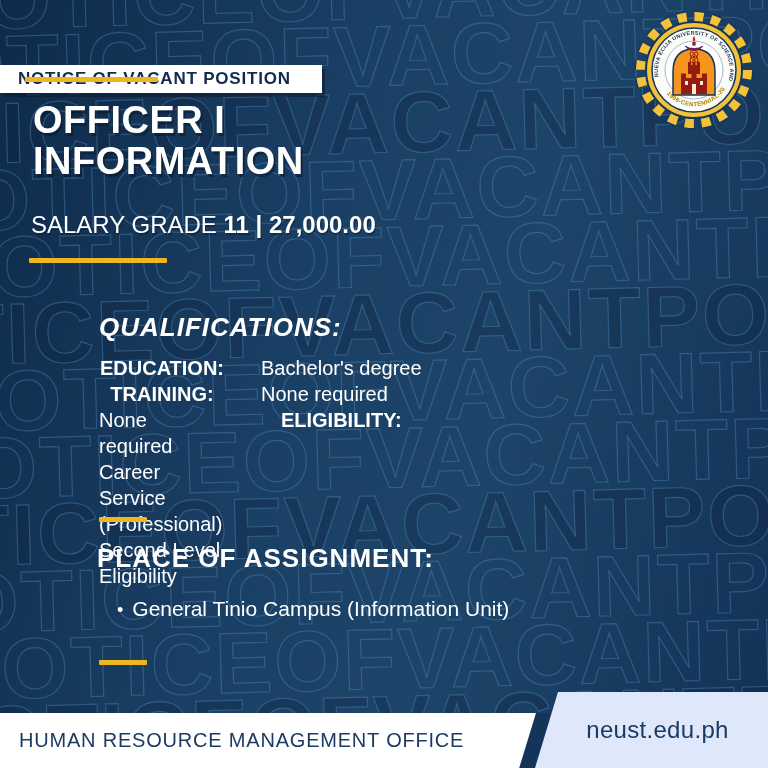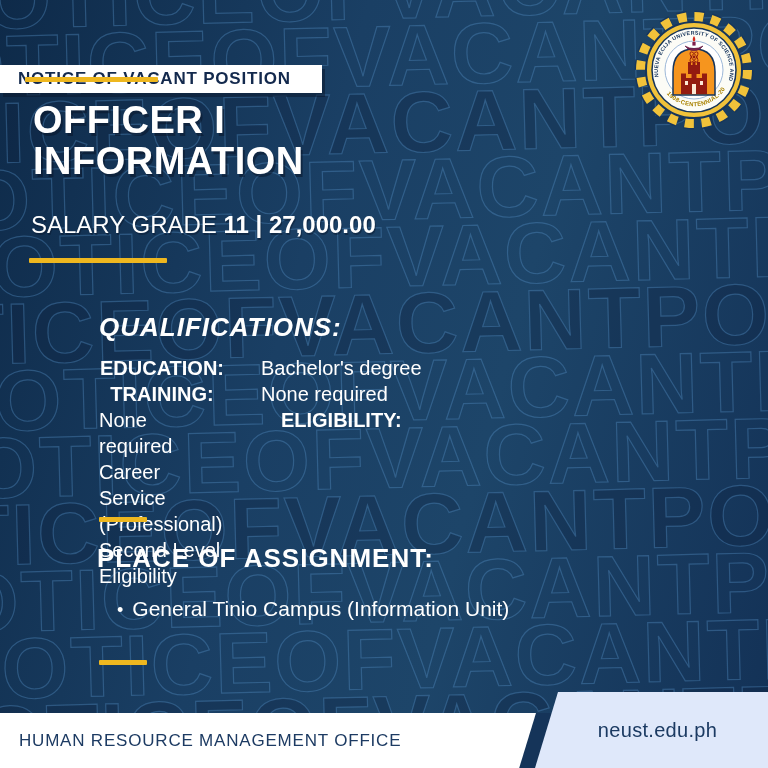--- a/index.html
+++ b/index.html
@@ -56,31 +56,31 @@
   .q-value{font-size:20px;color:#fff;line-height:26px;white-space:pre-line;}
   
   .a-heading{position:absolute;left:97px;top:543px;font-size:26px;font-weight:700;color:#fff;letter-spacing:1px;white-space:nowrap;}
   .a-item{position:absolute;left:117px;top:597px;font-size:21px;color:#fff;white-space:nowrap;}
   .a-item .bullet{margin-right:9px;font-size:18px;}
   
   .footer-bar{
     position:absolute;left:0;top:713px;width:768px;height:55px;background:#ffffff;
     display:flex;align-items:center;padding-left:19px;box-sizing:border-box;
   }
-  .office{font-size:17px;letter-spacing:.8px;color:#1d3b63;font-weight:500;white-space:nowrap;}
+  .office{font-size:20px;letter-spacing:.8px;color:#1d3b63;font-weight:500;white-space:nowrap;}
   .stripe{
     position:absolute;top:713px;left:536px;width:42px;height:55px;background:#153459;
     transform:skewX(-17deg);transform-origin:top left;
   }
   .panel{
     position:absolute;top:692px;left:535px;width:233px;height:76px;background:#dfe8fa;
     clip-path:polygon(23px 0,100% 0,100% 100%,0 100%);
     display:flex;align-items:center;justify-content:center;
   }
-  .website{font-size:20px;color:#1b3a62;font-weight:500;letter-spacing:.3px;padding-left:12px;}
+  .website{font-size:24px;color:#1b3a62;font-weight:500;letter-spacing:.3px;padding-left:12px;}
   
   .logo{position:absolute;left:634px;top:10px;width:120px;height:120px;}
 </style>
 </head>
 <body>
 
 <div class="canvas">
 
   <div class="watermark">
     <div class="wm-row">NOTICEOFVACANTPOSITIONNOTICEOFVACANTPOSITION</div>

